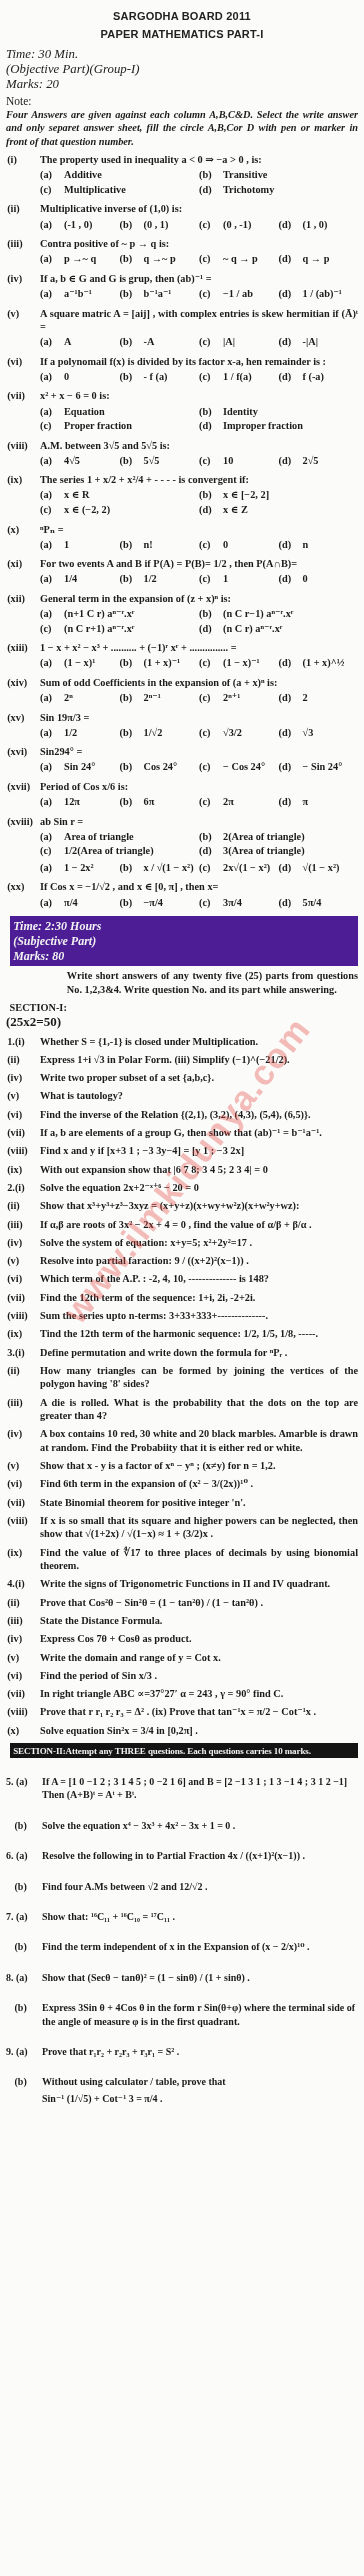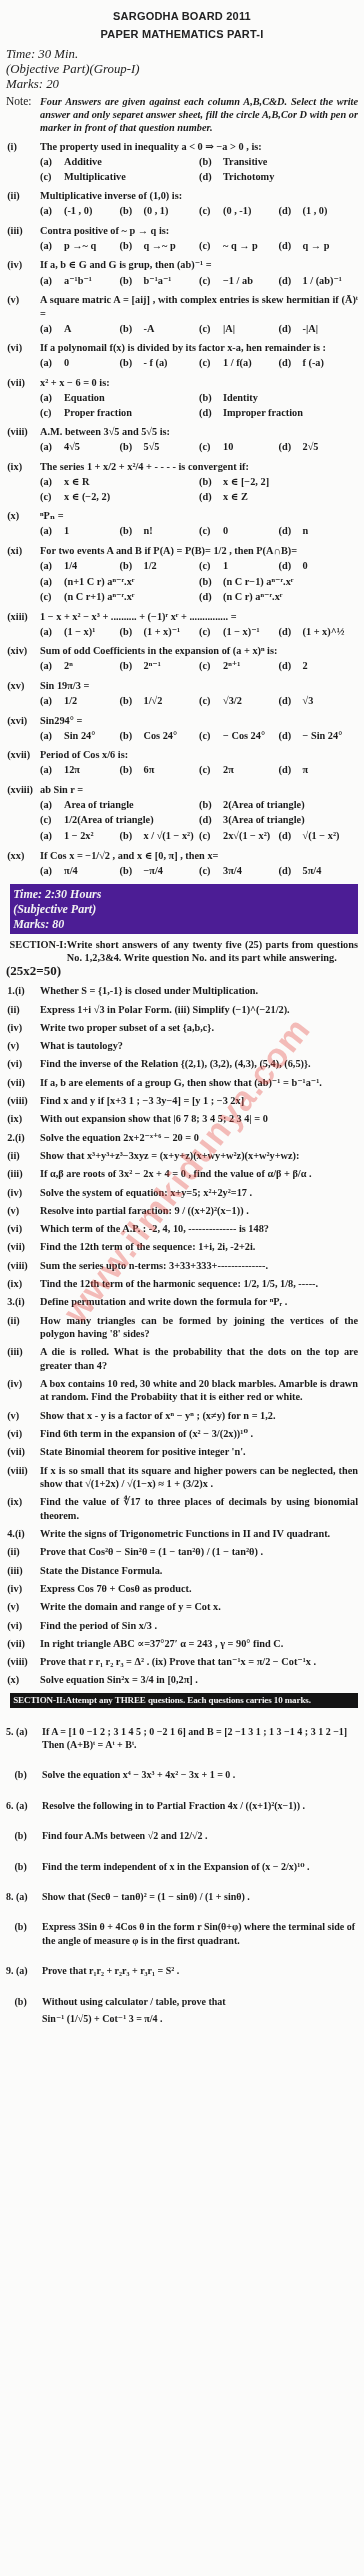--- a/index.html
+++ b/index.html
@@ -21,32 +21,32 @@
   .title.t1 { margin-top: 3.6px; }
   .meta-row {
     display: flex; justify-content: space-between; align-items: baseline;
     font-style: italic; font-weight: normal; font-size: 12.8px;
     margin: 3.6px 0 1.2px 0; color: #222; flex-direction: column;
   }
   .meta-row.dark {
     background: #4c1d95; color: #f2f2f2; font-weight: bold;
     padding: 2.4px 3.6px; margin: 6px 0 3.6px 3.6px; font-size: 12px;
   }
-  .note { display: flex; font-size: 10.3px; line-height: 13.4px; margin-top: 2.4px; }
+  .note { display: flex; font-size: 10.3px; line-height: 13.4px; margin-top: 2.4px; flex-direction: column; }
   .note .lbl { font-weight: normal; font-size: 11.5px; width: 34px; flex-shrink: 0; }
   .note .txt { text-align: justify; font-style: italic; }
   .q { display: flex; font-size: 10.3px; line-height: 13.4px; margin-top: 4.9px; }
   .q .num { width: 34px; flex-shrink: 0; padding-left: 1.2px; }
   .q .body { flex: 1; text-align: justify; }
   .opts { display: grid; grid-template-columns: 1fr 1fr; margin-left: 34px; font-size: 10.3px; line-height: 14.6px; margin-top: 1.8px; }
   .opts.four { grid-template-columns: repeat(4, 1fr); }
   .opt { display: flex; }
   .opt .ol { width: 24px; flex-shrink: 0; }
   .section-head { display: flex; font-size: 10.3px; line-height: 13.4px; margin: 2.4px 0 0 3.6px; }
-  .section-head .sl { white-space: nowrap; }
+  .section-head .sl { white-space: nowrap; margin-top: 32px; }
   .section-head .st { text-align: justify; }
   .marks { text-align: left; font-size: 13px; margin-top: -1.2px; }
   .sec2 {
     background: #141414; color: #f2f2f2; font-size: 9px; padding: 2.4px 3.6px;
     margin: 6px 0 3.6px 3.6px; letter-spacing: -0.1px;
   }
   .lq { display: flex; font-size: 10px; line-height: 13.4px; margin-top: 17px; }
   .lq .num { width: 36px; flex-shrink: 0; }
   .lq.sub .num { padding-left: 8.5px; width: 36px; }
   .formula { display: block; font-style: normal; margin: 3.6px 0 2.4px 0; }
@@ -312,20 +312,24 @@
         </div>
         <div class="opt">
           <span class="ol">(c)</span>
           <span>1</span>
         </div>
         <div class="opt">
           <span class="ol">(d)</span>
           <span>0</span>
         </div>
       </div>
+      <div class="q">
+        <span class="num">(xii)</span>
+        <span class="body">General term in the expansion of (z + x)ⁿ is:</span>
+      </div>
       <div class="opts">
         <div class="opt">
           <span class="ol">(a)</span>
           <span>(n+1 C r) aⁿ⁻ʳ.xʳ</span>
         </div>
         <div class="opt">
           <span class="ol">(b)</span>
           <span>(n C r−1) aⁿ⁻ʳ.xʳ</span>
         </div>
         <div class="opt">
@@ -678,20 +682,24 @@
         <span class="body"><span>Solve the equation x⁴ − 3x³ + 4x² − 3x + 1 = 0 .</span></span>
       </div>
       <div class="lq">
         <span class="num">6. (a)</span>
         <span class="body"><span>Resolve the following in to Partial Fraction 4x / ((x+1)²(x−1)) .</span></span>
       </div>
       <div class="lq sub">
         <span class="num">(b)</span>
         <span class="body"><span>Find four A.Ms between √2 and 12/√2 .</span></span>
       </div>
+      <div class="lq">
+        <span class="num">7. (a)</span>
+        <span class="body"><span>Show that: ¹⁶C₁₁ + ¹⁶C₁₀ = ¹⁷C₁₁ .</span></span>
+      </div>
       <div class="lq sub">
         <span class="num">(b)</span>
         <span class="body"><span>Find the term independent of x in the Expansion of (x − 2/x)¹⁰ .</span></span>
       </div>
       <div class="lq">
         <span class="num">8. (a)</span>
         <span class="body"><span>Show that (Secθ − tanθ)² = (1 − sinθ) / (1 + sinθ) .</span></span>
       </div>
       <div class="lq sub">
         <span class="num">(b)</span>

